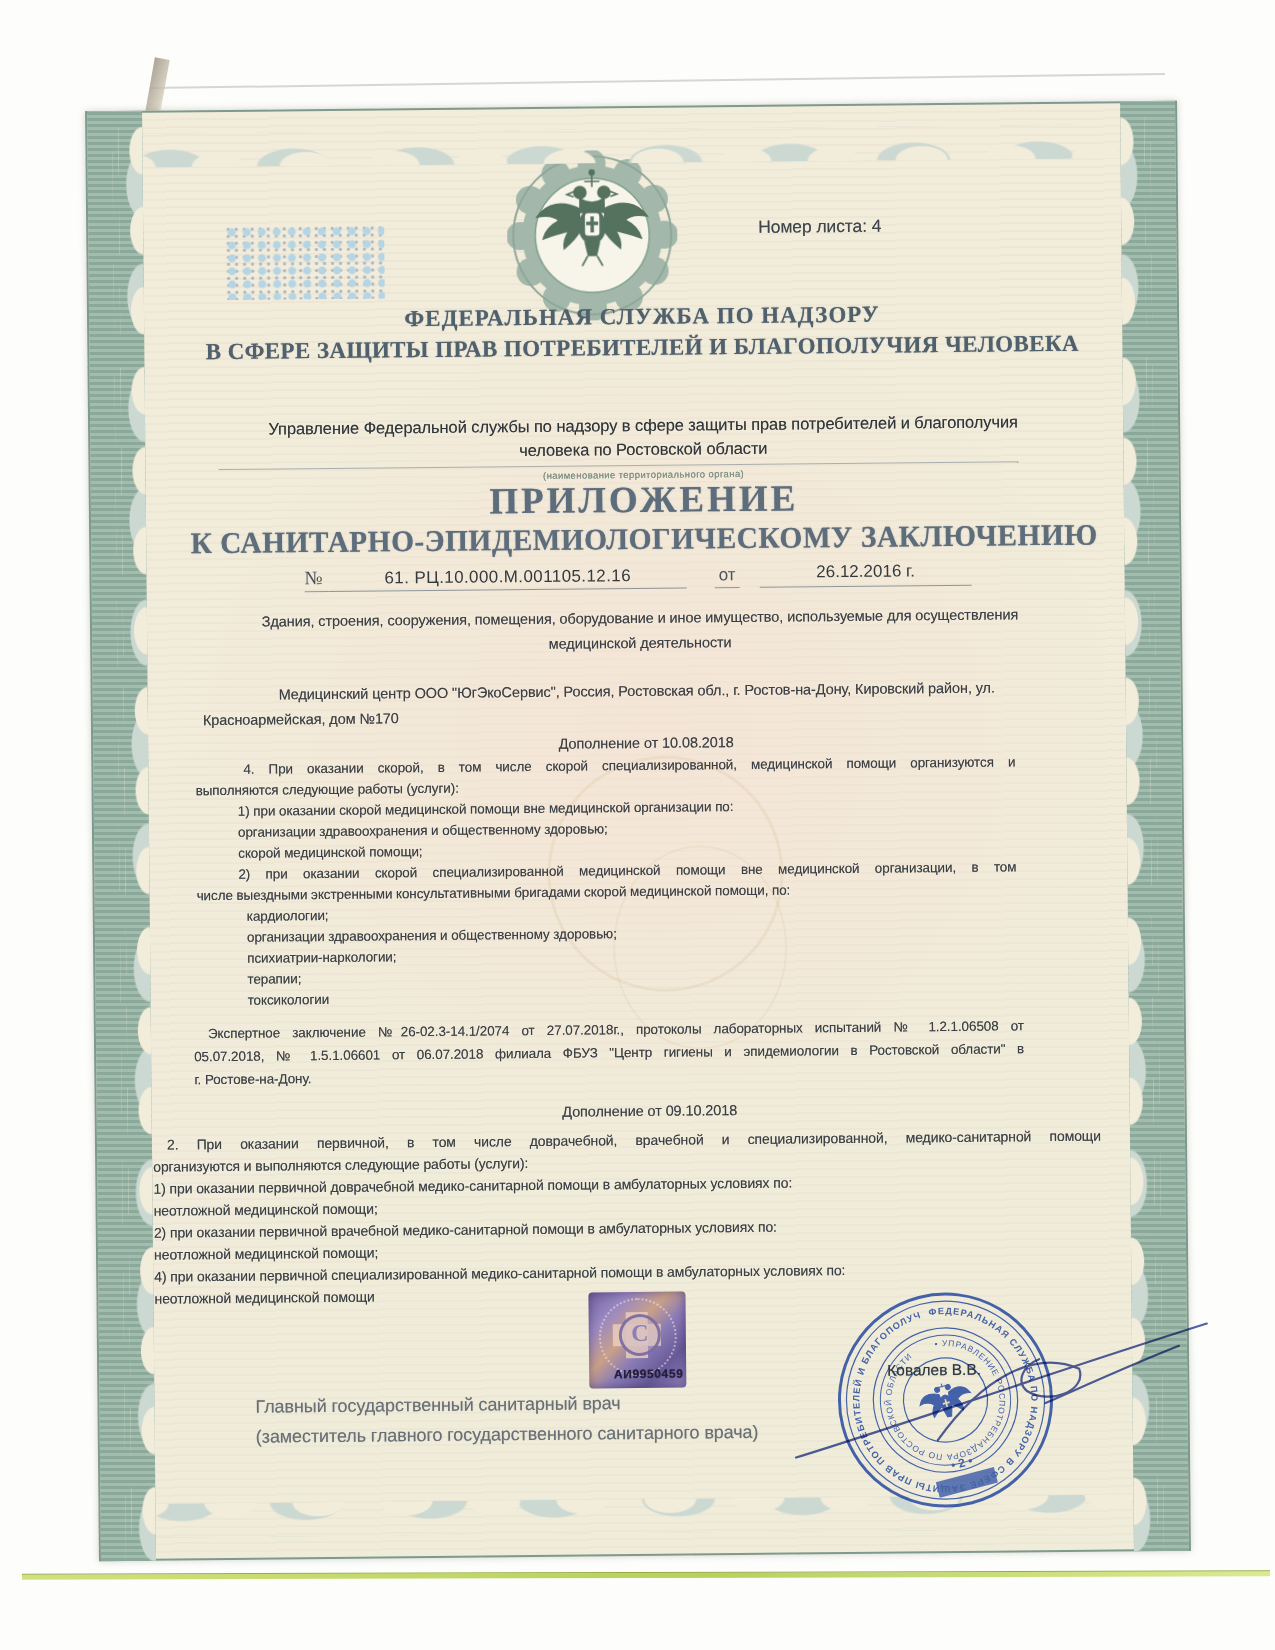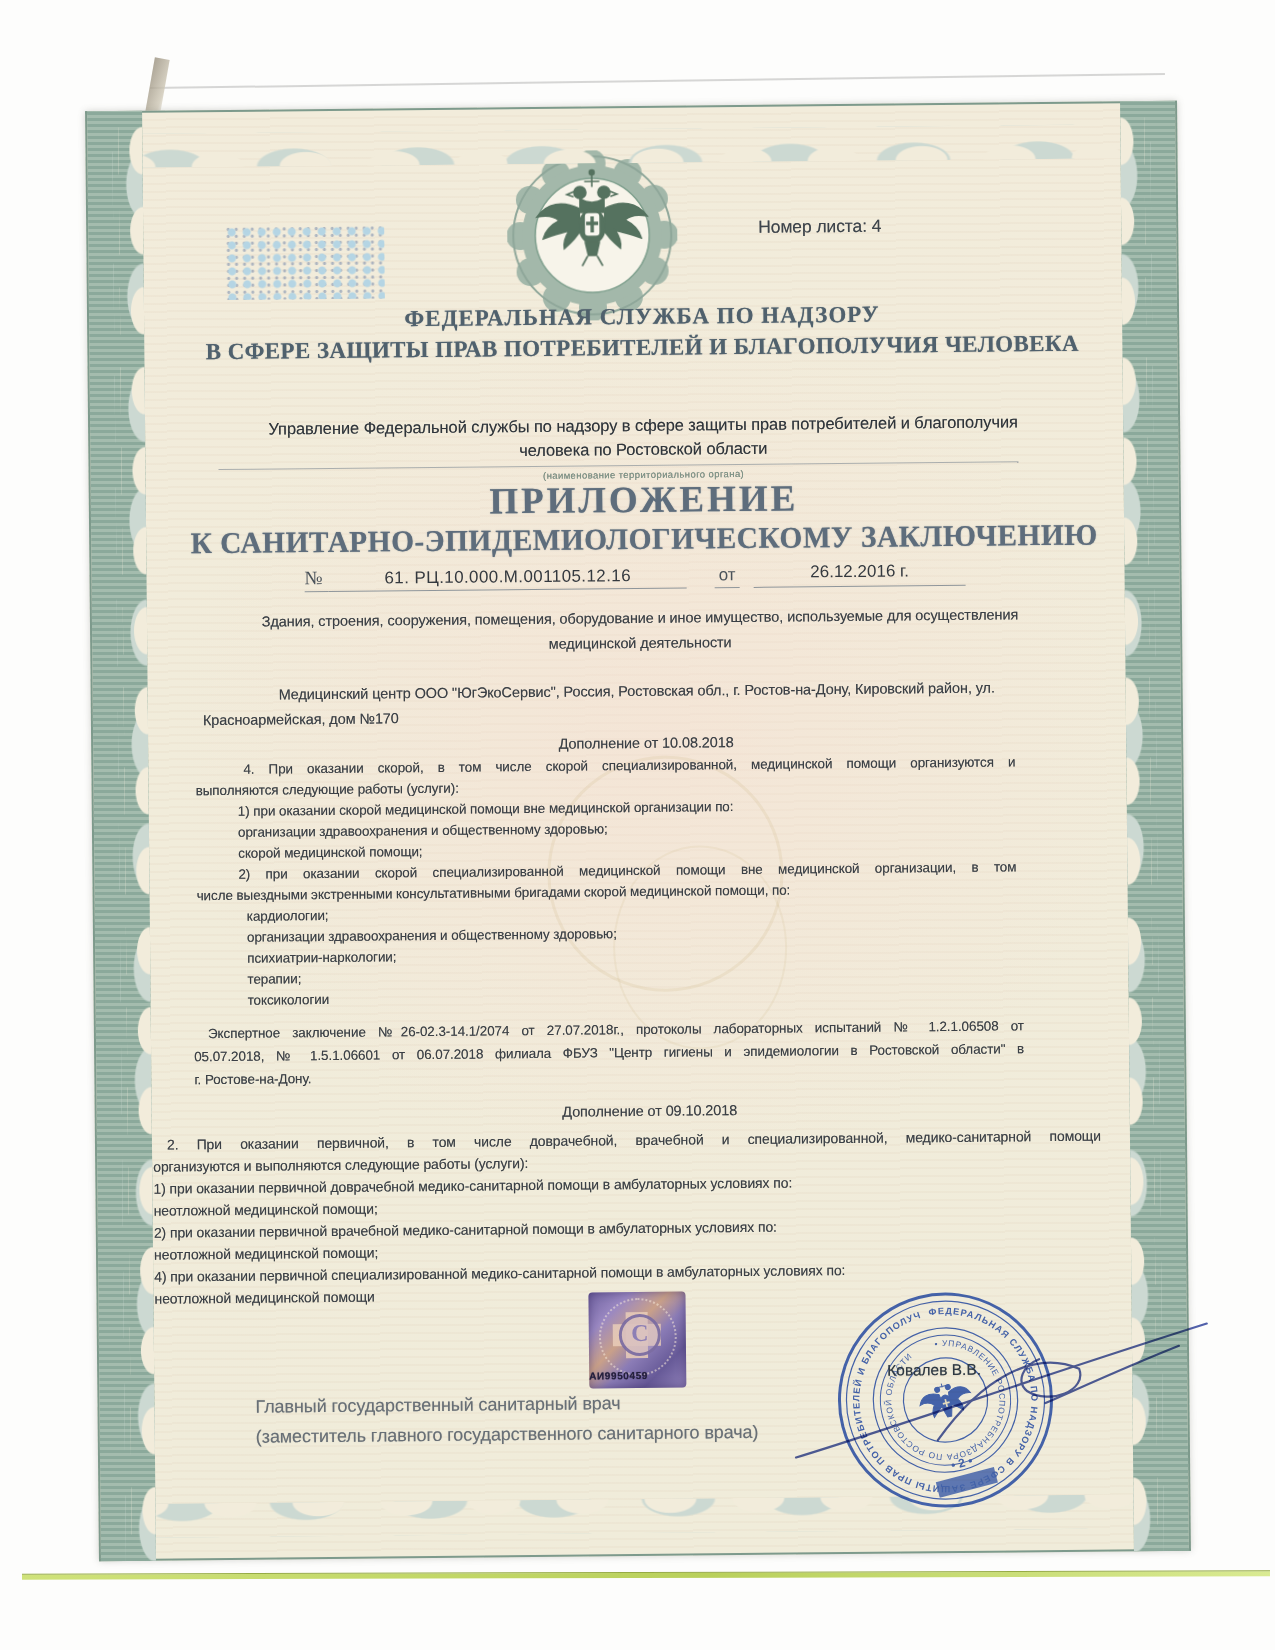--- a/index.html
+++ b/index.html
@@ -86,21 +86,21 @@
   .main-title{left:60px;width:990px;font-family:"Liberation Serif",serif;font-weight:bold;
     color:#5e6d7c;text-shadow:0 0 1.2px rgba(94,109,124,.7);}
   .main-title1{top:372px;font-size:37px;letter-spacing:3px;}
   .main-title2{top:416px;font-size:30px;letter-spacing:.5px;transform:scaleX(.98);}
   
   .req-row{position:absolute;left:215px;top:458px;width:690px;display:flex;align-items:flex-end;
     font-size:17px;color:#34393f;}
   .req-no{font-family:"Liberation Serif",serif;font-size:19px;color:#4a525a;
     border-bottom:1.5px solid #8f969b;padding:0 6px 2px 0;}
   .req-number{flex:0 0 358px;text-align:center;border-bottom:1.5px solid #8f969b;padding-bottom:2px;letter-spacing:.4px;}
-  .req-from{margin:0 14px 0 28px;color:#4a525a;border-bottom:1.5px solid #8f969b;padding:0 4px 2px;}
+  .req-from{margin:0 20px 0 28px;color:#4a525a;border-bottom:1.5px solid #8f969b;padding:0 4px 2px;}
   .req-date{flex:0 0 212px;text-align:center;border-bottom:1.5px solid #8f969b;padding-bottom:4px;}
   
   .subject{left:70px;width:960px;top:500px;font-size:14.5px;line-height:25px;}
   .org{left:112px;width:880px;top:573px;font-size:14.5px;line-height:25px;}
   .org .first{text-indent:76px;}
   .supp-title{left:60px;width:990px;font-size:14.5px;}
   .supp1-title{top:629px;}
   .supp2-title{top:997px;}
   .block{position:absolute;font-size:13.5px;}
   .block .line{height:21px;}
@@ -123,22 +123,22 @@
     box-shadow:inset 0 0 10px rgba(40,25,80,.45);}
   .hologram .holo-ring{position:absolute;left:10px;top:6px;width:74px;height:74px;border-radius:50%;
     border:2px dotted rgba(245,230,215,.55);}
   .hologram .holo-cross{position:absolute;left:24px;top:20px;width:48px;height:46px;
     background:
       linear-gradient(rgba(233,205,185,.85),rgba(233,205,185,.85)) 50% 0/22px 100% no-repeat,
       linear-gradient(rgba(233,205,185,.85),rgba(233,205,185,.85)) 0 50%/100% 22px no-repeat;}
   .hologram .holo-c{position:absolute;left:30px;top:22px;width:36px;height:36px;border-radius:50%;
     border:3px solid rgba(120,105,160,.9);background:rgba(200,180,200,.4);
     color:#8d7fb5;font-size:24px;font-weight:bold;text-align:center;line-height:32px;font-family:"Liberation Serif",serif;}
-  .hologram .holo-number{position:absolute;left:0;width:100%;bottom:7px;
-    font-size:10px;font-weight:bold;color:#241f3d;letter-spacing:.6px;text-shadow:0 0 1px rgba(36,31,61,.8);}
+  .hologram .holo-number{position:absolute;left:0;width:100%;bottom:7px;text-align:center;
+    font-size:12px;font-weight:bold;color:#241f3d;letter-spacing:.6px;text-shadow:0 0 1px rgba(36,31,61,.8);padding-left:11px;}
   
   .stamp{position:absolute;left:733px;top:1182px;width:230px;height:230px;z-index:2;
     mix-blend-mode:multiply;opacity:.93;transform:rotate(-14deg);}
   .stamp-signer{position:absolute;left:790px;top:1258px;font-size:15.5px;color:#2e3943;z-index:4;
     text-shadow:0 0 .8px rgba(46,57,67,.6);text-align:center;}
   .sig-strokes{position:absolute;left:690px;top:1205px;width:440px;height:200px;z-index:5;
     mix-blend-mode:multiply;}
   
   .emblem{position:absolute;left:421px;top:44px;width:170px;height:170px;filter:blur(.3px);}
 </style>

